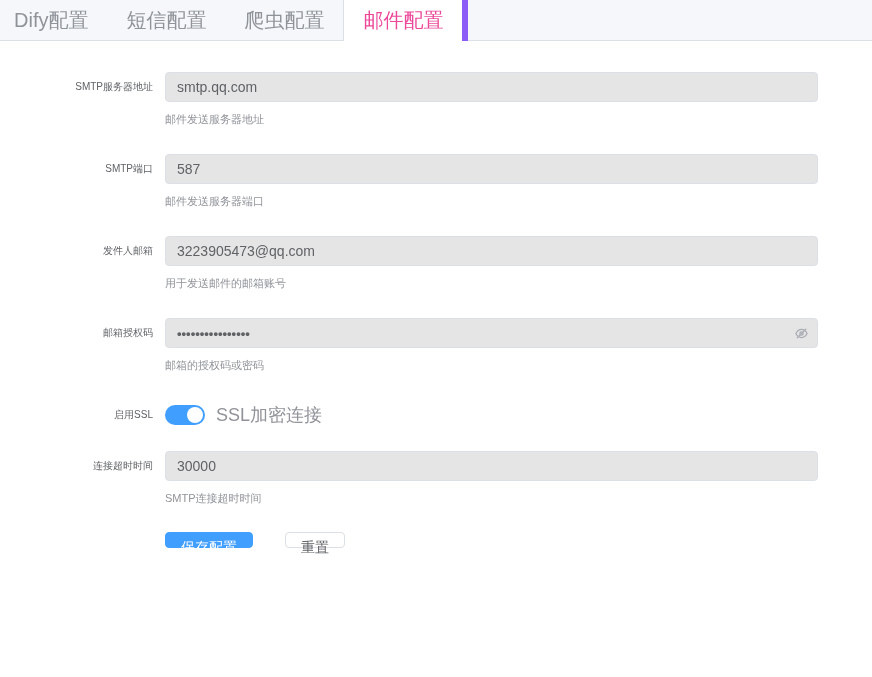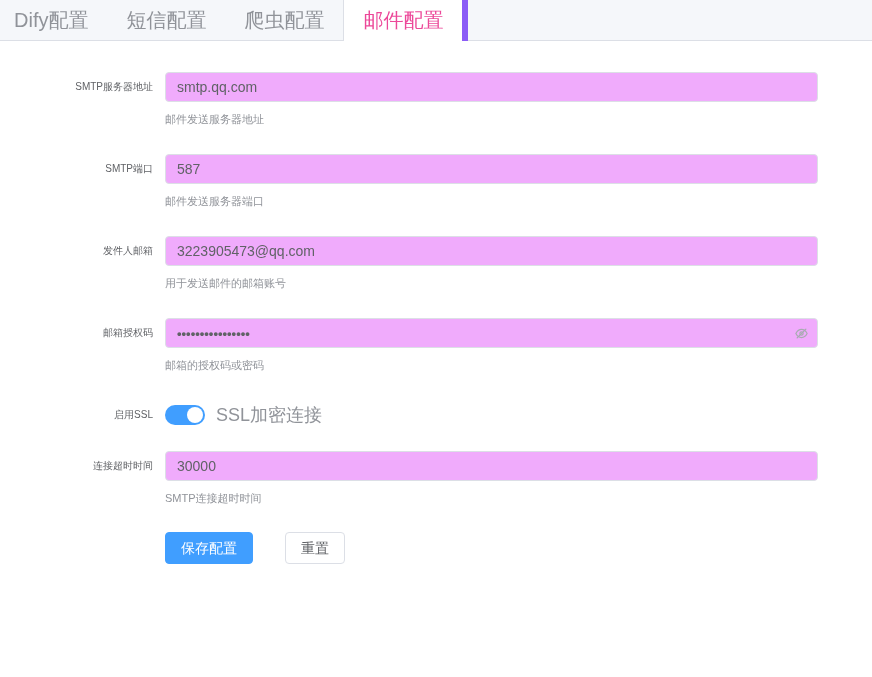--- a/index.html
+++ b/index.html
@@ -51,21 +51,21 @@
   .input-wrap { position: relative; }
   .text-input {
     width: 100%;
     height: 30px;
     border: 1px solid #dcdfe6;
     border-radius: 4px;
     padding: 0 11px;
     font-size: 14px;
     color: #606266;
     font-family: "Liberation Sans", "DejaVu Sans", sans-serif;
-    background: #f0abfc;
+    background: #e5e5e5;
     outline: none;
   }
   .text-input.password { letter-spacing: 0px; font-weight: bold; font-size: 13px; padding-right: 30px; }
   .eye-btn {
     position: absolute;
     right: 9px;
     top: 8px;
     width: 15px;
     height: 15px;
     cursor: pointer;
@@ -98,21 +98,21 @@
     width: 16px;
     height: 16px;
     border-radius: 50%;
     background: #ffffff;
   }
   .switch-text { margin-left: 11px; color: #909399; font-size: 18px; }
 
   
   .btn {
     display: inline-block;
-    height: 32px;
+    height: 16px;
     line-height: 28px;
     padding: 0 15px;
     border-radius: 4px;
     font-size: 14px;
     cursor: pointer;
     border: 1px solid #dcdfe6;
     background: #ffffff;
     color: #606266;
     font-family: "Liberation Sans", "DejaVu Sans", sans-serif;
   }

